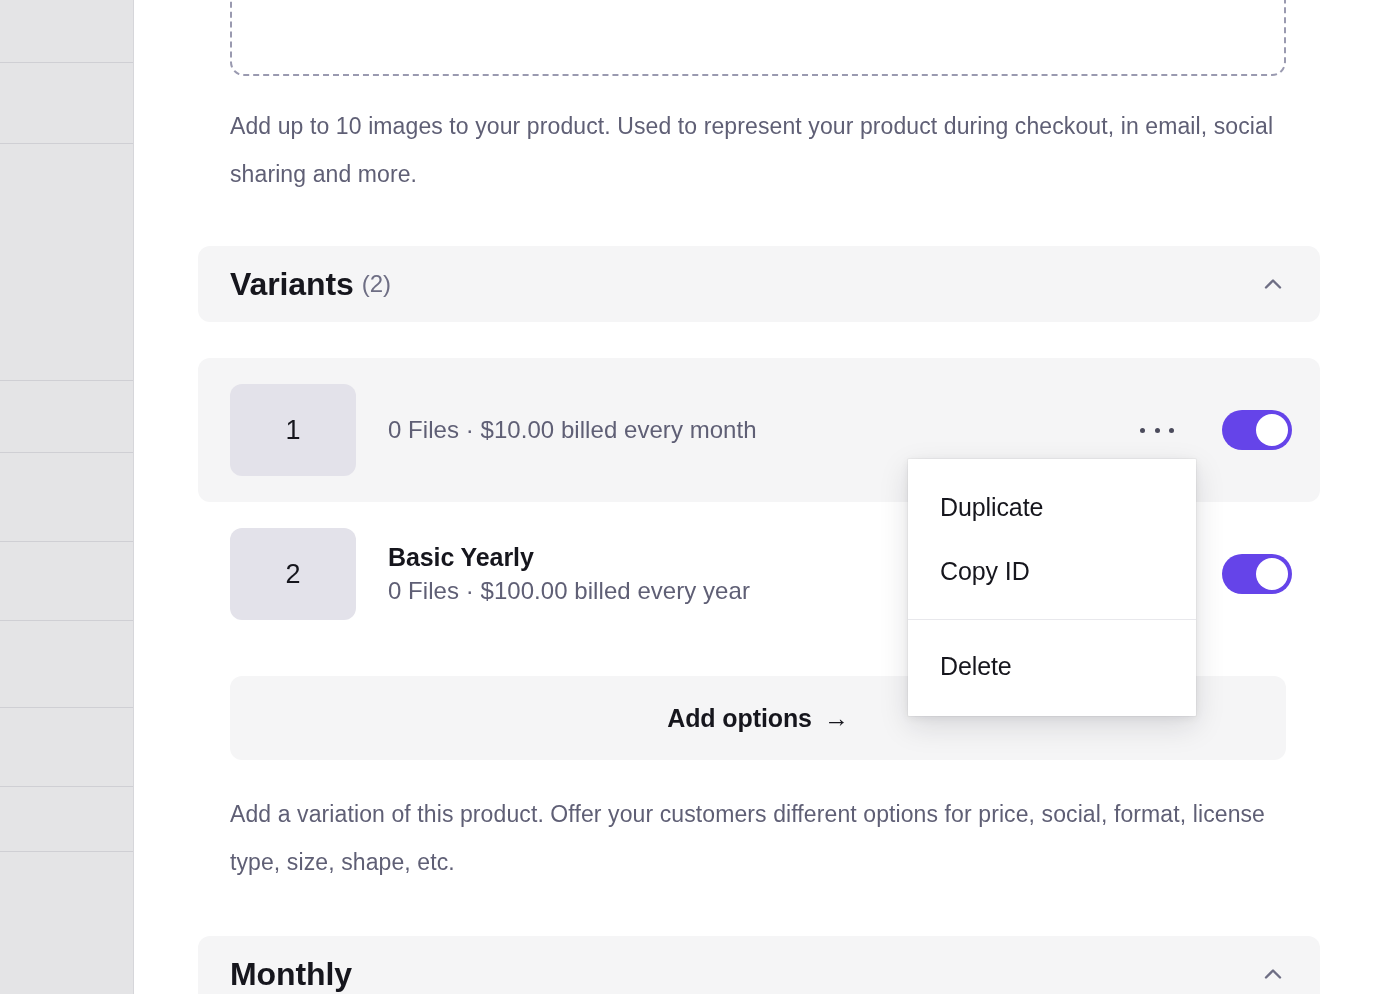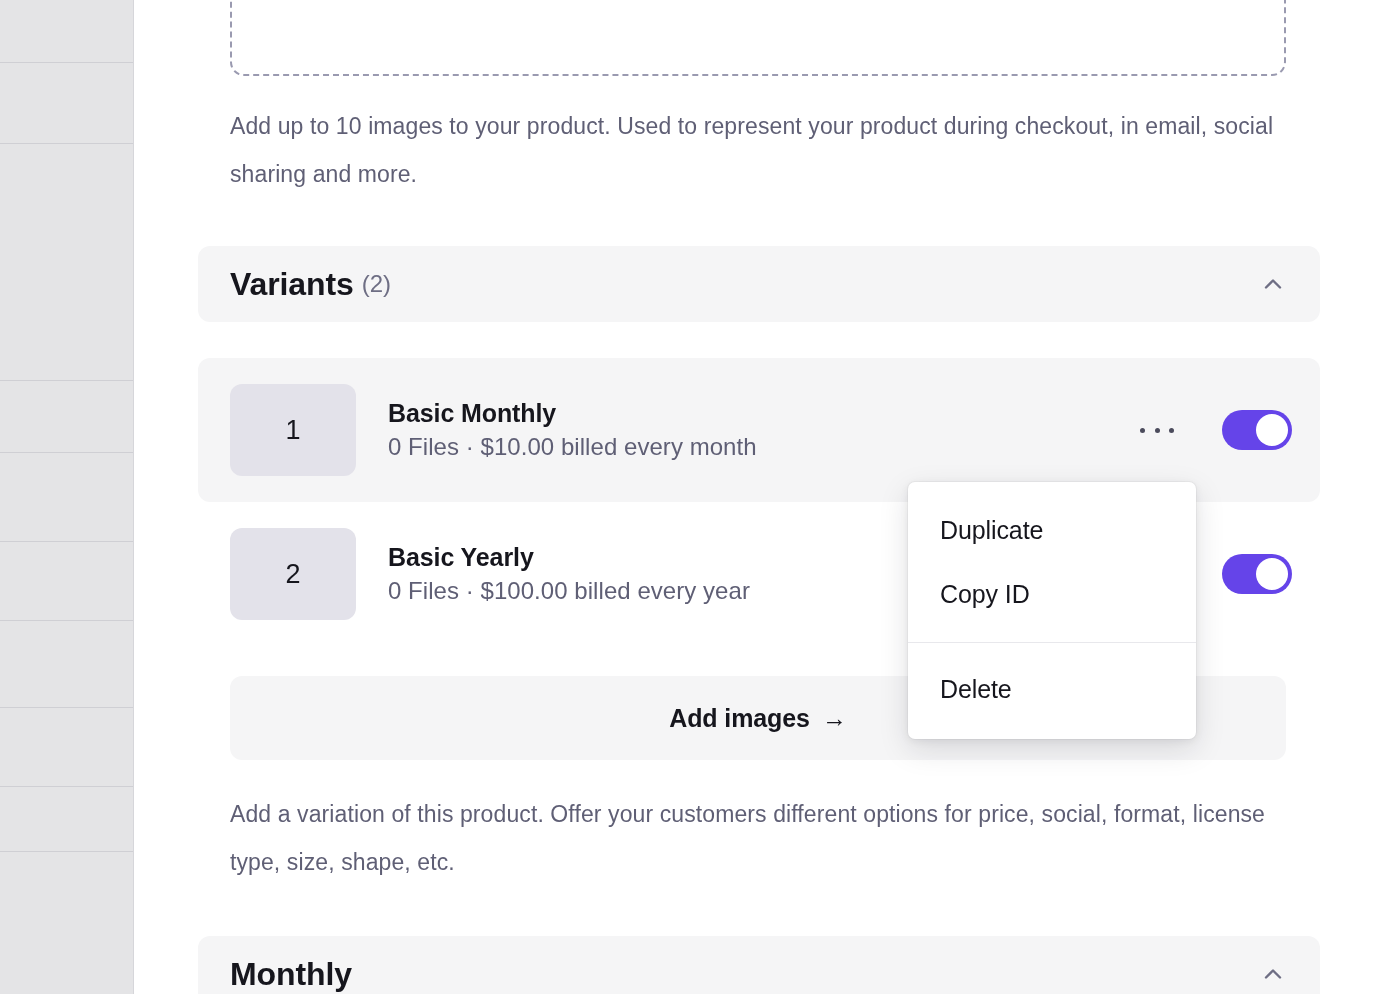--- a/index.html
+++ b/index.html
@@ -213,24 +213,24 @@
     border: none;
     font-family: "Liberation Sans", sans-serif;
     cursor: pointer;
   }
   .add-variant .arrow { margin-left: 12px; font-weight: 400; }
 
   
   .menu {
     position: absolute;
     left: 908px;
-    top: 482px;
+    top: 459px;
     width: 288px;
     background: #ffffff;
-    border-radius: 7px;
+    border-radius: 1px;
     box-shadow: 0 10px 30px rgba(20,20,35,0.13),
                 0 2px 8px rgba(20,20,35,0.07),
                 0 0 0 1px rgba(20,20,35,0.035);
     padding: 16px 0 18px;
     z-index: 40;
   }
   .menu-item {
     height: 64px;
     display: flex;
     align-items: center;
@@ -278,21 +278,20 @@
           <path d="M6 16.5L13 9.5L20 16.5" stroke="#6e6e84" stroke-width="2.4" stroke-linecap="round" stroke-linejoin="round"></path>
         </svg>
       </span>
     </div>
 
     <div class="variant-row hovered" id="variant-row-0">
       <div class="variant-num">
         <span>1</span>
       </div>
       <div class="variant-texts">
-        <span class="variant-name">Basic Monthly</span>
         <span class="variant-meta">0 Files · $10.00 billed every month</span>
       </div>
       <div class="row-actions">
         <div class="ellipsis">
           <i></i>
             <i></i>
             <i></i>
         </div>
         <div class="toggle">
           <div class="knob"></div>
@@ -314,21 +313,21 @@
             <i></i>
             <i></i>
         </div>
         <div class="toggle">
           <div class="knob"></div>
         </div>
       </div>
     </div>
 
     <button class="add-variant">
-      <span>Add images</span>
+      <span>Add options</span>
       <span class="arrow">→</span>
     </button>
 
     <p class="helper helper-variants">Add a variation of this product. Offer your customers different options for price, social, format, license type, size, shape, etc.</p>
 
     <div class="section-header" id="settings-header">
       <span class="section-title">Monthly</span>
       <span class="chev">
         <svg width="26" height="26" viewBox="0 0 26 26" fill="none">
           <path d="M6 16.5L13 9.5L20 16.5" stroke="#6e6e84" stroke-width="2.4" stroke-linecap="round" stroke-linejoin="round"></path>

